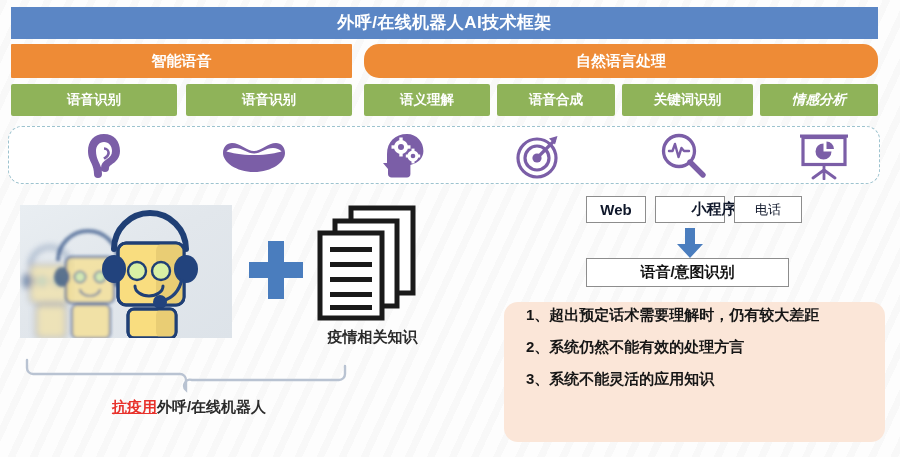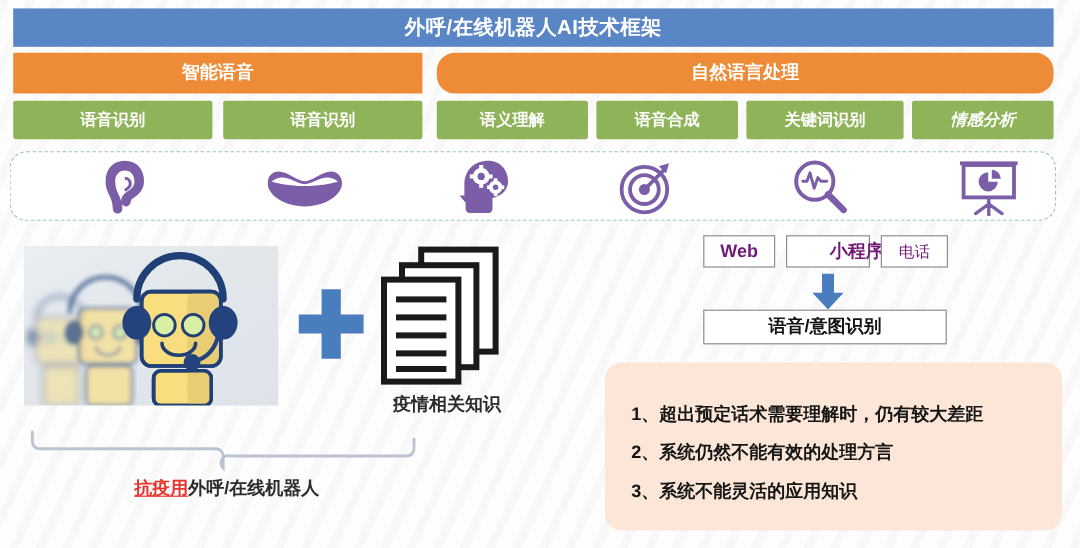--- a/index.html
+++ b/index.html
@@ -92,43 +92,43 @@
     text-align: center; font-size: 15px; font-weight: bold;
     color: #2b2b2b; white-space: nowrap;
   }
   .brace-caption .hl { color: #e8322c; text-decoration: underline; }
 
   
   .chan {
     position: absolute; top: 196px; height: 27px;
     border: 1.3px solid #8d8d8d; background: #ffffff;
     display: flex; align-items: center; justify-content: center;
-    font-weight: bold; color: #701a75;
+    font-weight: bold; color: #0f172a;
     white-space: nowrap;
   }
   .chan-web  { left: 586px; width: 60px; font-size: 15px; }
   .chan-mini { left: 655px; width: 70px; font-size: 15px; padding-left: 48px; }
-  .chan-tel  { left: 734px; width: 56px; font-size: 13px; font-weight: normal; }
+  .chan-tel  { left: 734px; width: 68px; font-size: 13px; font-weight: normal; }
 
   .down-arrow { position: absolute; left: 674px; top: 228px; width: 32px; height: 30px; }
 
   .service-box {
     position: absolute; left: 586px; top: 258px; width: 203px; height: 29px;
     border: 1.3px solid #8d8d8d; background: #ffffff;
     display: flex; align-items: center; justify-content: center;
     font-size: 15px; font-weight: bold; color: #111;
     white-space: nowrap;
   }
 
   
   .issues {
     position: absolute; left: 504px; top: 302px; width: 381px; height: 140px;
     background: #fbe6d8;
     border-radius: 14px;
-    padding: 36px 16px 0 22px;
+    padding: 5px 16px 0 22px;
   }
   .issue-line {
     font-size: 15px; font-weight: bold; color: #161616;
     line-height: 1.0;
     margin-bottom: 17px;
     white-space: nowrap;
   }
 </style>
 </head>
 <body>

